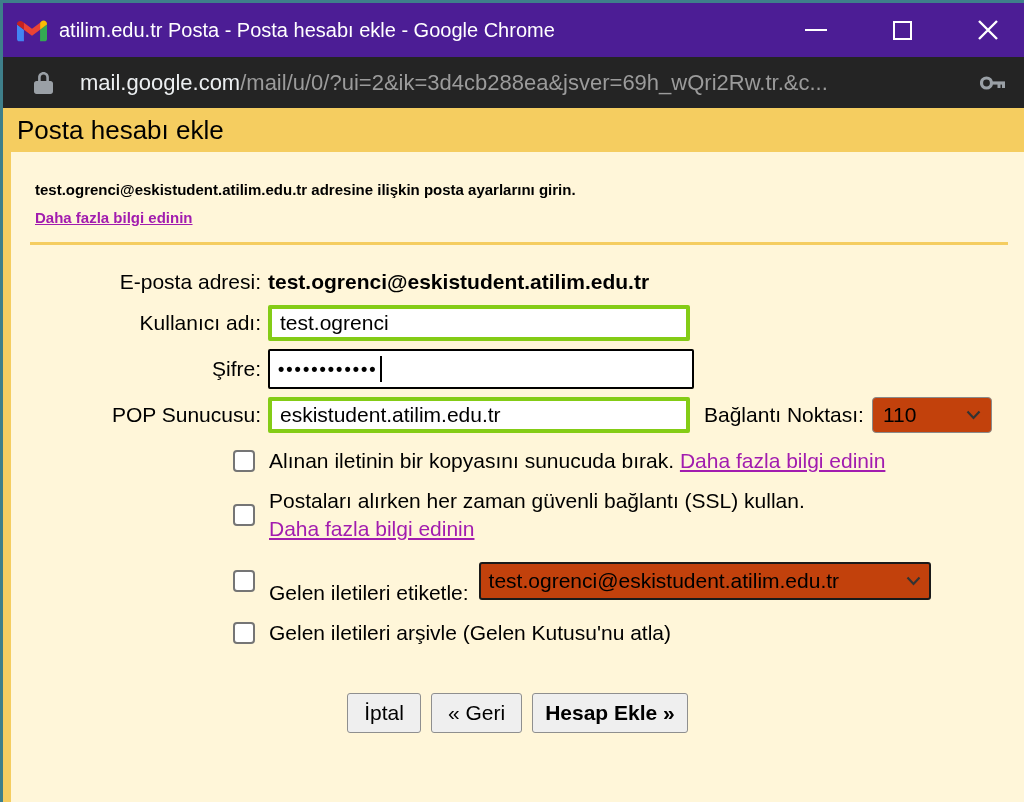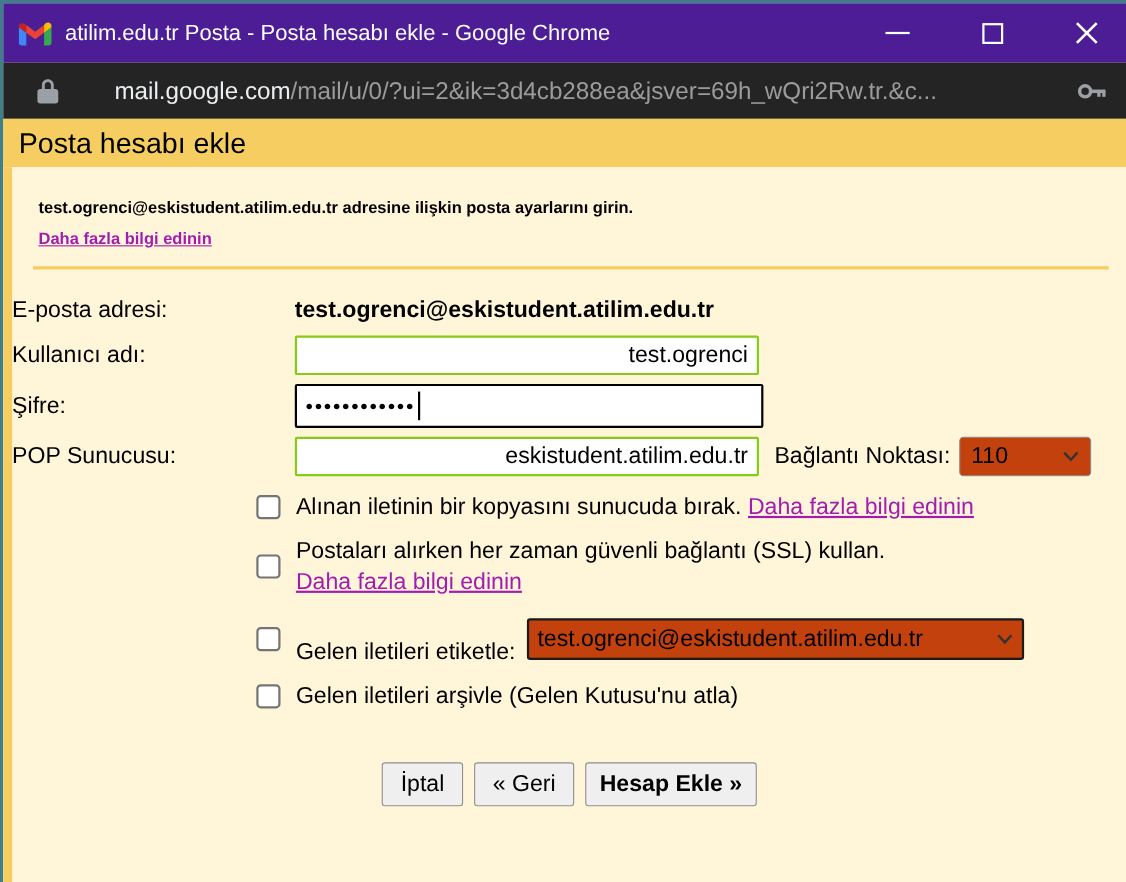--- a/index.html
+++ b/index.html
@@ -26,49 +26,49 @@
   .min-glyph { width:22px; height:2px; background:#fff; }
   .max-glyph { width:19px; height:19px; border:2px solid #fff; }
   .close-glyph { width:22px; height:22px; }
 
   
   .urlbar {
     flex:0 0 51px; background:#242424;
     display:flex; align-items:center; padding:0 18px 0 30px;
   }
   .lock-icon { width:21px; height:24px; margin-right:26px; flex:0 0 auto; }
-  .url-text { font-size:22px; flex:1 1 auto; white-space:nowrap; overflow:hidden;margin-left:24px; }
+  .url-text { font-size:22px; flex:1 1 auto; white-space:nowrap; overflow:hidden; }
   .url-domain { color:#eceff1; }
   .url-path { color:#9b9b9b; }
   .key-icon { width:26px; height:20px; margin-left:12px; flex:0 0 auto; }
 
   
   .page-header {
     flex:0 0 44px; background:#f5cd60; display:flex; align-items:center;
     padding-left:14px; font-size:26px; font-weight:normal; color:#000;
   }
 
   
   .content { flex:1 1 auto; border-left:8px solid #f5cd60; background:#fff6d9; }
 
   .intro { margin:24px 16px 0 24px; font-size:15px; font-weight:bold; line-height:28px; color:#000; }
   a.link { color:#a21caf; text-decoration:underline; cursor:pointer; }
   .intro a.link { font-weight:bold; }
 
   .separator { height:3px; background:#f5cd60; margin:10px 16px 0 19px; border:none; }
 
   .form-row { display:flex; align-items:center; margin-top:8px; }
-  .flabel { width:257px; flex:0 0 257px; padding-right:7px; font-size:21px; color:#000; }
+  .flabel { width:257px; flex:0 0 257px; text-align:right; padding-right:7px; font-size:21px; color:#000; }
   .fvalue-bold { font-size:21px; font-weight:bold; color:#000; }
   .row-email { margin-top:22px; height:30px; }
 
   input.text-input {
     width:422px; height:36px; font-family:"Liberation Sans",sans-serif;
     font-size:21px; padding:0 8px; background:#fff; color:#000;
-    border:2px solid #84cc16; border-radius:2px; outline:none;text-align:right;
+    border:4px solid #84cc16; border-radius:2px; outline:none;
   }
   .pw-field {
     width:426px; height:40px; background:#fff; border:2px solid #000; border-radius:2px;
     display:flex; align-items:center; padding:0 8px;
   }
   .pw-dots { font-size:18px; font-weight:bold; letter-spacing:2px; color:#000; line-height:1; }
   .caret { width:2px; height:26px; background:#000; margin-left:2px; }
 
   .port-label { font-size:21px; margin-left:14px; margin-right:8px; white-space:nowrap; }
   .fake-select {

